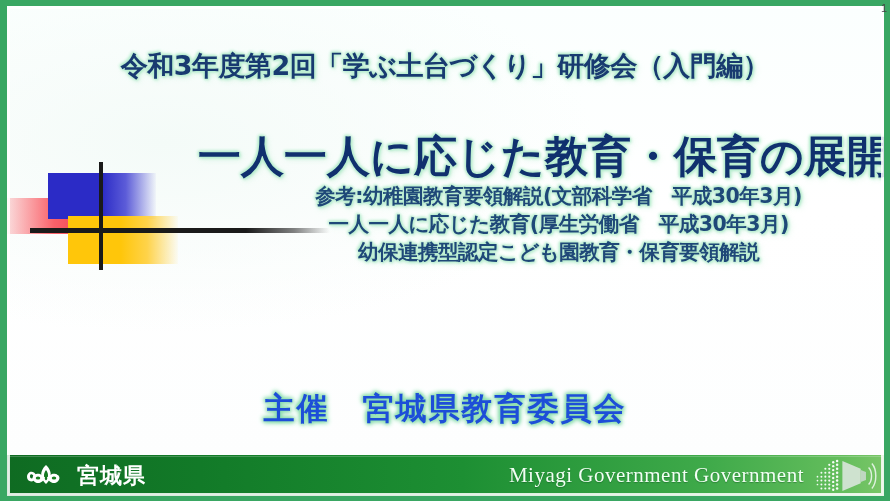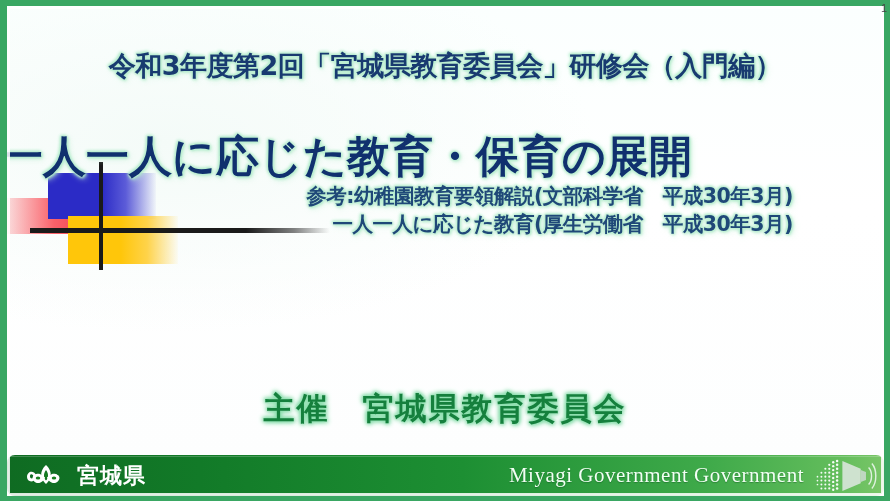--- a/index.html
+++ b/index.html
@@ -137,43 +137,43 @@
     left: 0; right: 0;
     top: 48px;
     text-align: center;
     font-size: 27px;
     color: #183a70;
   }
 
   #main-title {
     left: 0; right: 0;
     top: 128px;
-    text-align: left;
+    text-align: right;
     font-size: 43px;
     color: #10306e;
     letter-spacing: 0px;
   }
 
   #refs {
     top: 182px;
-    right: 97px;
-    text-align: right;
+    right: 88px;
+    text-align: center;
     font-size: 20.5px;
     line-height: 28px;
     color: #1f4878;
     letter-spacing: -0.5px;
   }
   #refs .ref-line { display: block; }
 
   #organizer {
     left: 0; right: 0;
     top: 388px;
     text-align: center;
     font-size: 31px;
-    color: #15803d;
+    color: #1d4ed8;
     letter-spacing: 2px;
   }
   #organizer.glow {
     text-shadow:
        0 0  3px #8fe0b0,
        0 0  6px #8fe0b0,
        1px 1px 4px rgba(120,215,160,0.95),
       -1px -1px 4px rgba(120,215,160,0.95);
   }
 
@@ -188,21 +188,20 @@
         #0f6b22 0%,
         #127a28 22%,
         #1d8f33 52%,
         #3faa4a 80%,
         #63bd5c 95%,
         #7ac668 100%);
     z-index: 30;
     display: flex;
     align-items: center;
     box-sizing: border-box;
-    border-radius: 8px;
   }
   
   #banner::after {
     content: "";
     position: absolute;
     left: 1px; top: 1px; right: 1px; bottom: 1px;
     border: 1px solid rgba(255,255,255,0.22);
     pointer-events: none;
   }
 
@@ -262,27 +261,28 @@
   <div class="bg-wash"></div>
 
   <div class="deco">
     <div class="deco-red"></div>
     <div class="deco-blue"></div>
     <div class="deco-yellow"></div>
     <div class="deco-hline"></div>
     <div class="deco-vline"></div>
   </div>
 
-  <div class="txt glow" id="kicker">令和3年度第2回「宮城県教育委員会」研修会（入門編）</div>
+  <div class="txt glow" id="kicker">令和3年度第2回「学ぶ土台づくり」研修会（入門編）</div>
 
   <div class="txt glow" id="main-title">一人一人に応じた教育・保育の展開</div>
 
   <div class="txt glow" id="refs">
     <span class="ref-line">参考:幼稚園教育要領解説(文部科学省　平成30年3月)</span>
     <span class="ref-line">一人一人に応じた教育(厚生労働省　平成30年3月)</span>
+    <span class="ref-line">幼保連携型認定こども園教育・保育要領解説</span>
   </div>
 
   <div class="txt glow" id="organizer">主催　宮城県教育委員会</div>
 
   <div id="banner">
 
     <div class="banner-left">
       <svg class="pref-mark" viewBox="0 0 84 52">
         <g fill="#ffffff">
 

